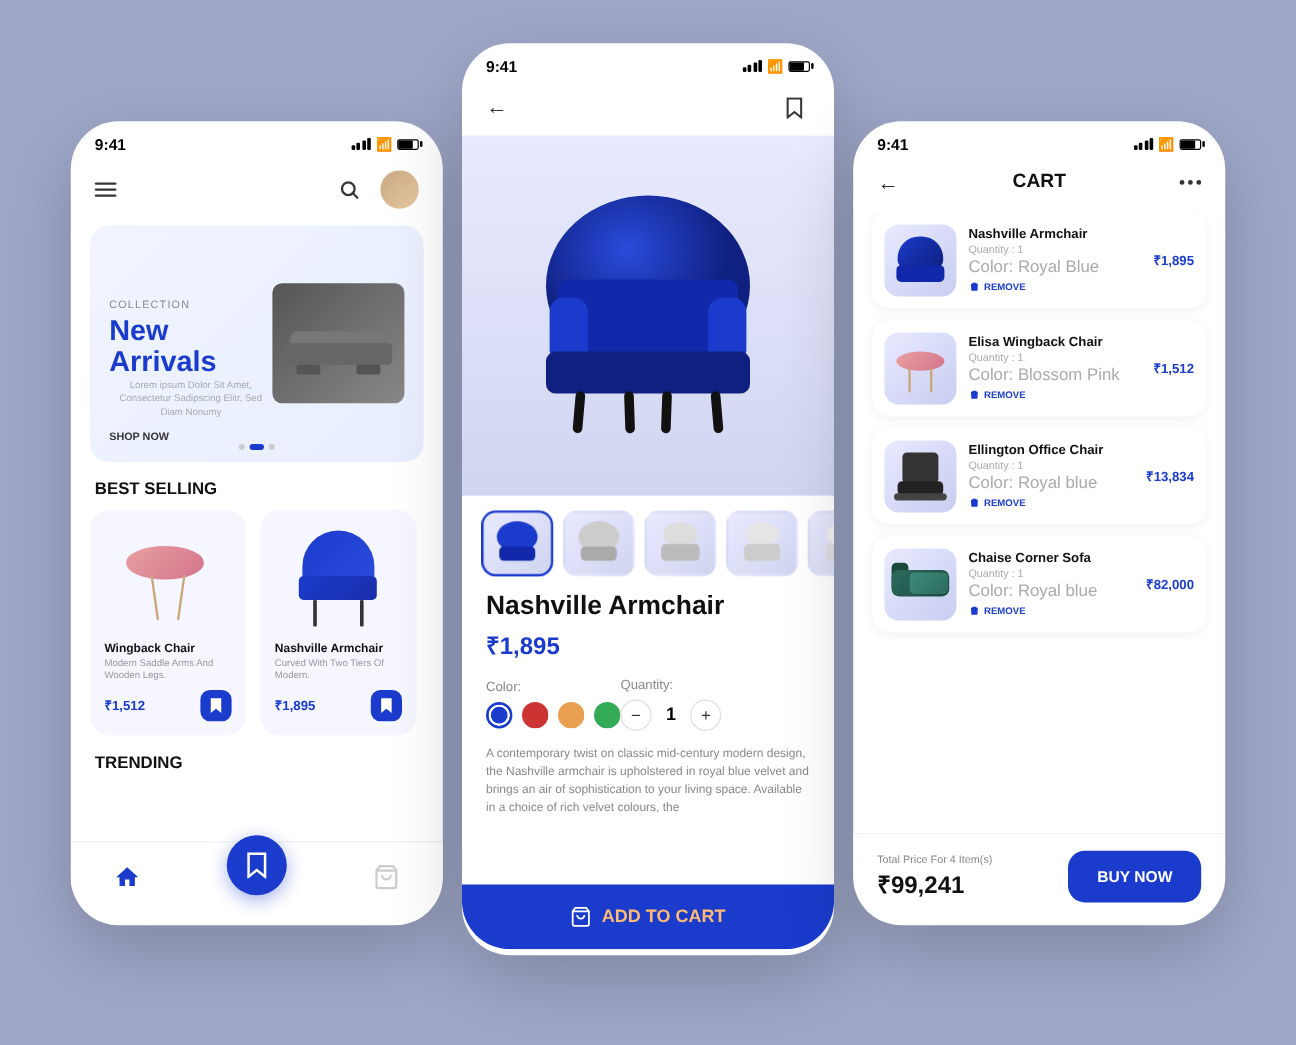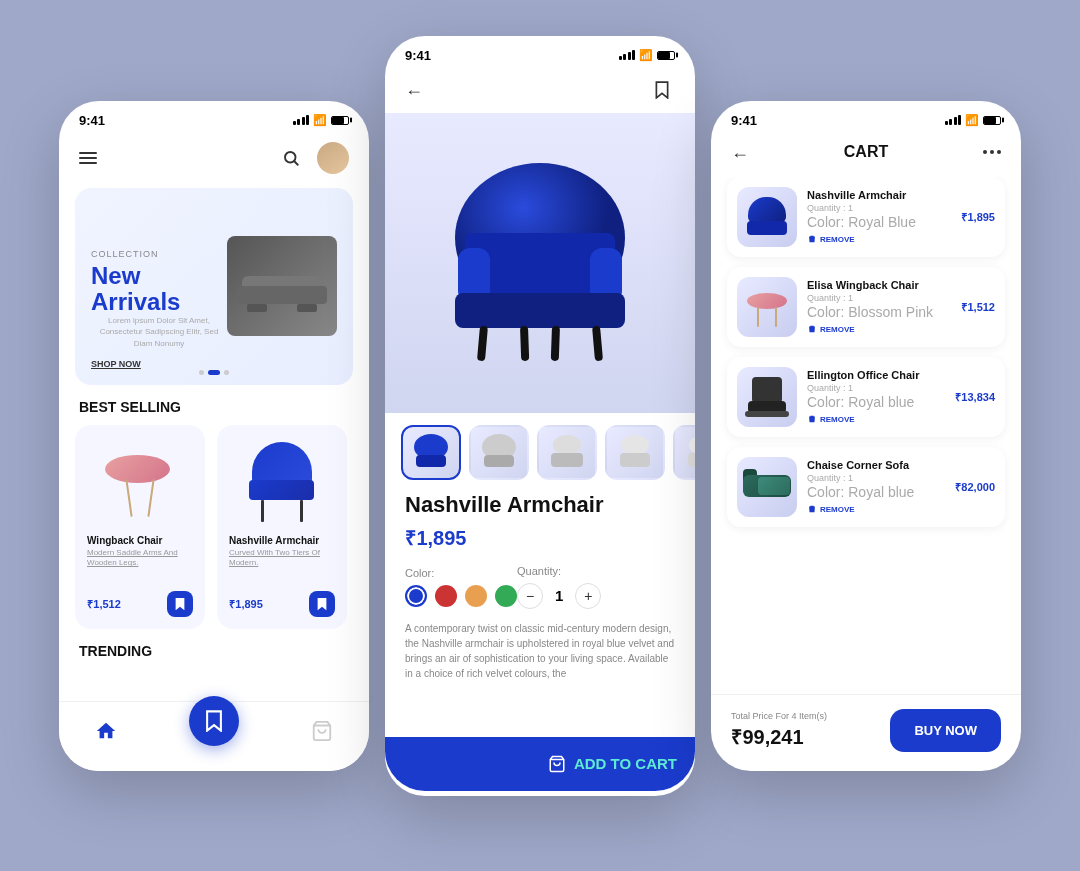--- a/index.html
+++ b/index.html
@@ -105,21 +105,21 @@
       position: relative;
       overflow: hidden;
       min-height: 130px;
     }
     .banner-text-area { flex: 1; }
     .banner-collection { font-size: 9px; color: #888; letter-spacing: 1px; text-transform: uppercase; margin-bottom: 4px; margin-top: 45px; }
     .banner-title { font-size: 24px; font-weight: 800; color: #1a3bcc; line-height: 1.1; margin-bottom: 0; }
     .banner-desc { font-size: 8px; color: #aaa; line-height: 1.4; margin-bottom: 10px; text-align: center; }
     .shop-now-btn {
       font-size: 9px; font-weight: 700; color: #333;
-      text-decoration: underline; cursor: pointer;
+      cursor: pointer;
     }
     .banner-image {
       width: 110px; height: 100px;
       background: linear-gradient(135deg, #555, #888);
       border-radius: 8px;
       display: flex; align-items: center; justify-content: center;
       overflow: hidden;
     }
     .banner-dots {
       position: absolute; bottom: 10px; left: 50%; transform: translateX(-50%);
@@ -188,21 +188,21 @@
       border-radius: 4px;
       position: absolute; top: 38px; left: 7px;
     }
     .chair-legs-bottom {
       position: absolute; bottom: 0; left: 50%; transform: translateX(-50%);
       display: flex; gap: 36px;
     }
     .chair-leg-b { width: 3px; height: 22px; background: #333; border-radius: 1px; }
 
     .product-name { font-size: 10px; font-weight: 700; color: #111; margin-bottom: 2px; }
-    .product-desc { font-size: 8px; color: #999; line-height: 1.3; margin-bottom: 22px; text-decoration: underline; }
+    .product-desc { font-size: 8px; color: #999; line-height: 1.3; margin-bottom: 6px; }
     .product-footer { display: flex; justify-content: space-between; align-items: center; }
     .product-price { font-size: 11px; font-weight: 700; color: #1a3bcc; }
     .bookmark-btn {
       width: 26px; height: 26px;
       background: #1a3bcc; border-radius: 8px;
       display: flex; align-items: center; justify-content: center;
       cursor: pointer;
     }
 
     
@@ -275,25 +275,25 @@
       width: 26px; height: 26px; border-radius: 50%; border: 1.5px solid #ddd;
       display: flex; align-items: center; justify-content: center;
       font-size: 14px; color: #333; cursor: pointer;
     }
     .qty-val { font-size: 15px; font-weight: 700; }
     .product-desc-text { font-size: 10px; color: #888; line-height: 1.5; }
 
     
     .add-to-cart-btn {
       position: absolute; bottom: 0; left: 0; right: 0;
-      background: #1a3bcc; color: #5eead4;
+      background: #1a3bcc; color: #fdba74;
       padding: 18px; text-align: center;
       font-size: 15px; font-weight: 700;
       cursor: pointer; display: flex; align-items: center;
-      justify-content: flex-end; gap: 8px;
+      justify-content: center; gap: 8px;
       border-radius: 0 0 40px 40px;
     }
 
     
     .phone-3 .content { height: calc(100% - 36px); overflow: hidden; position: relative; }
     .cart-header {
       display: flex; justify-content: space-between; align-items: center;
       padding: 10px 20px 14px;
     }
     .cart-title { font-size: 16px; font-weight: 800; color: #111; text-align: center; flex: 1; }

